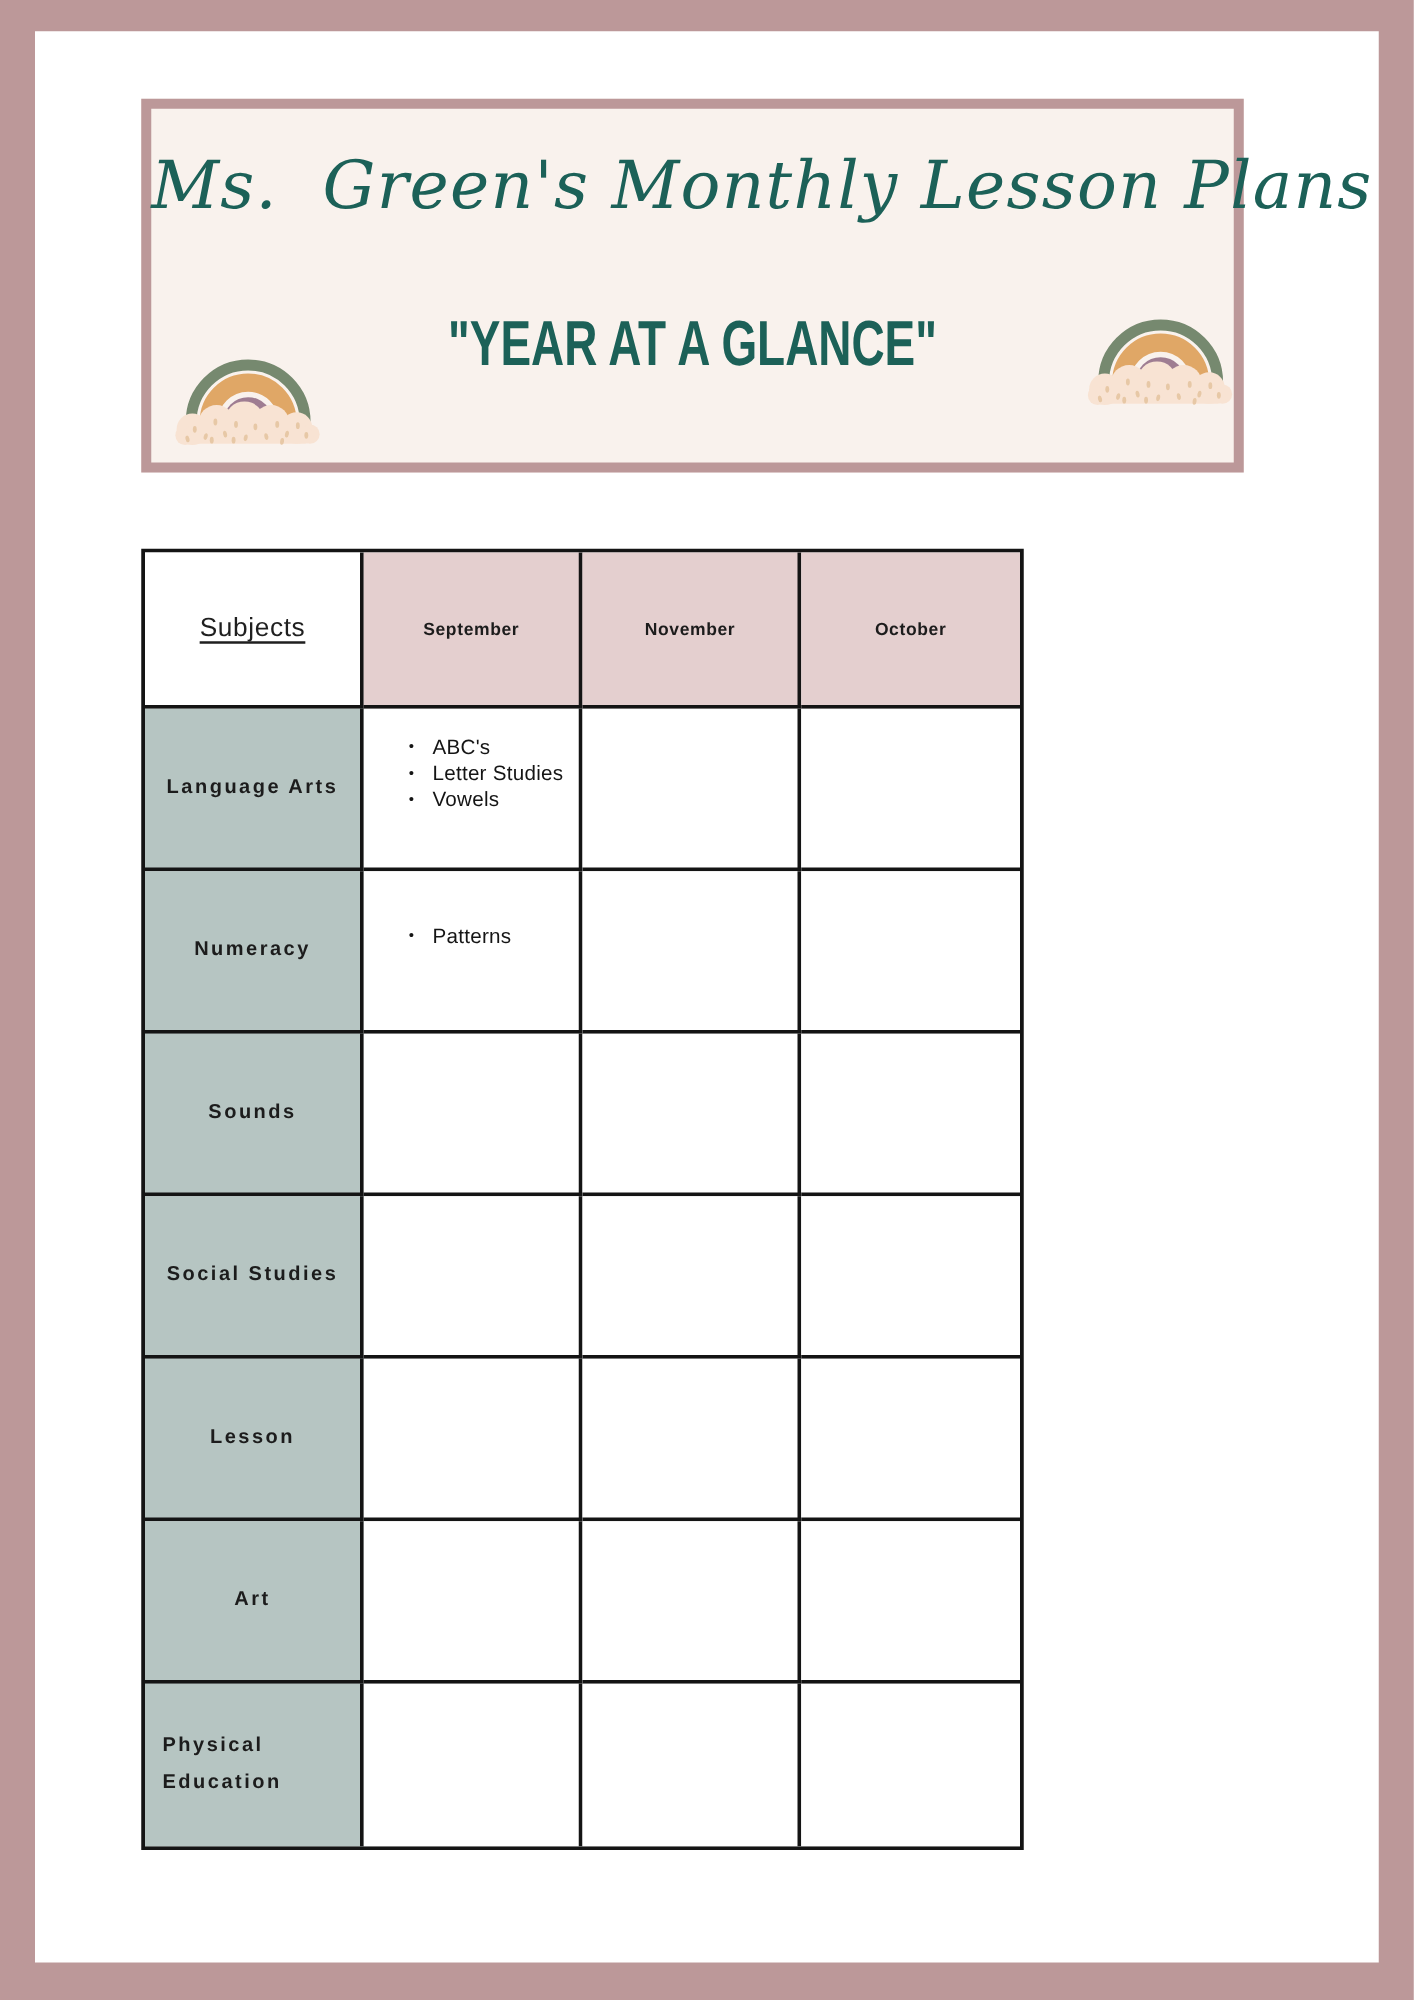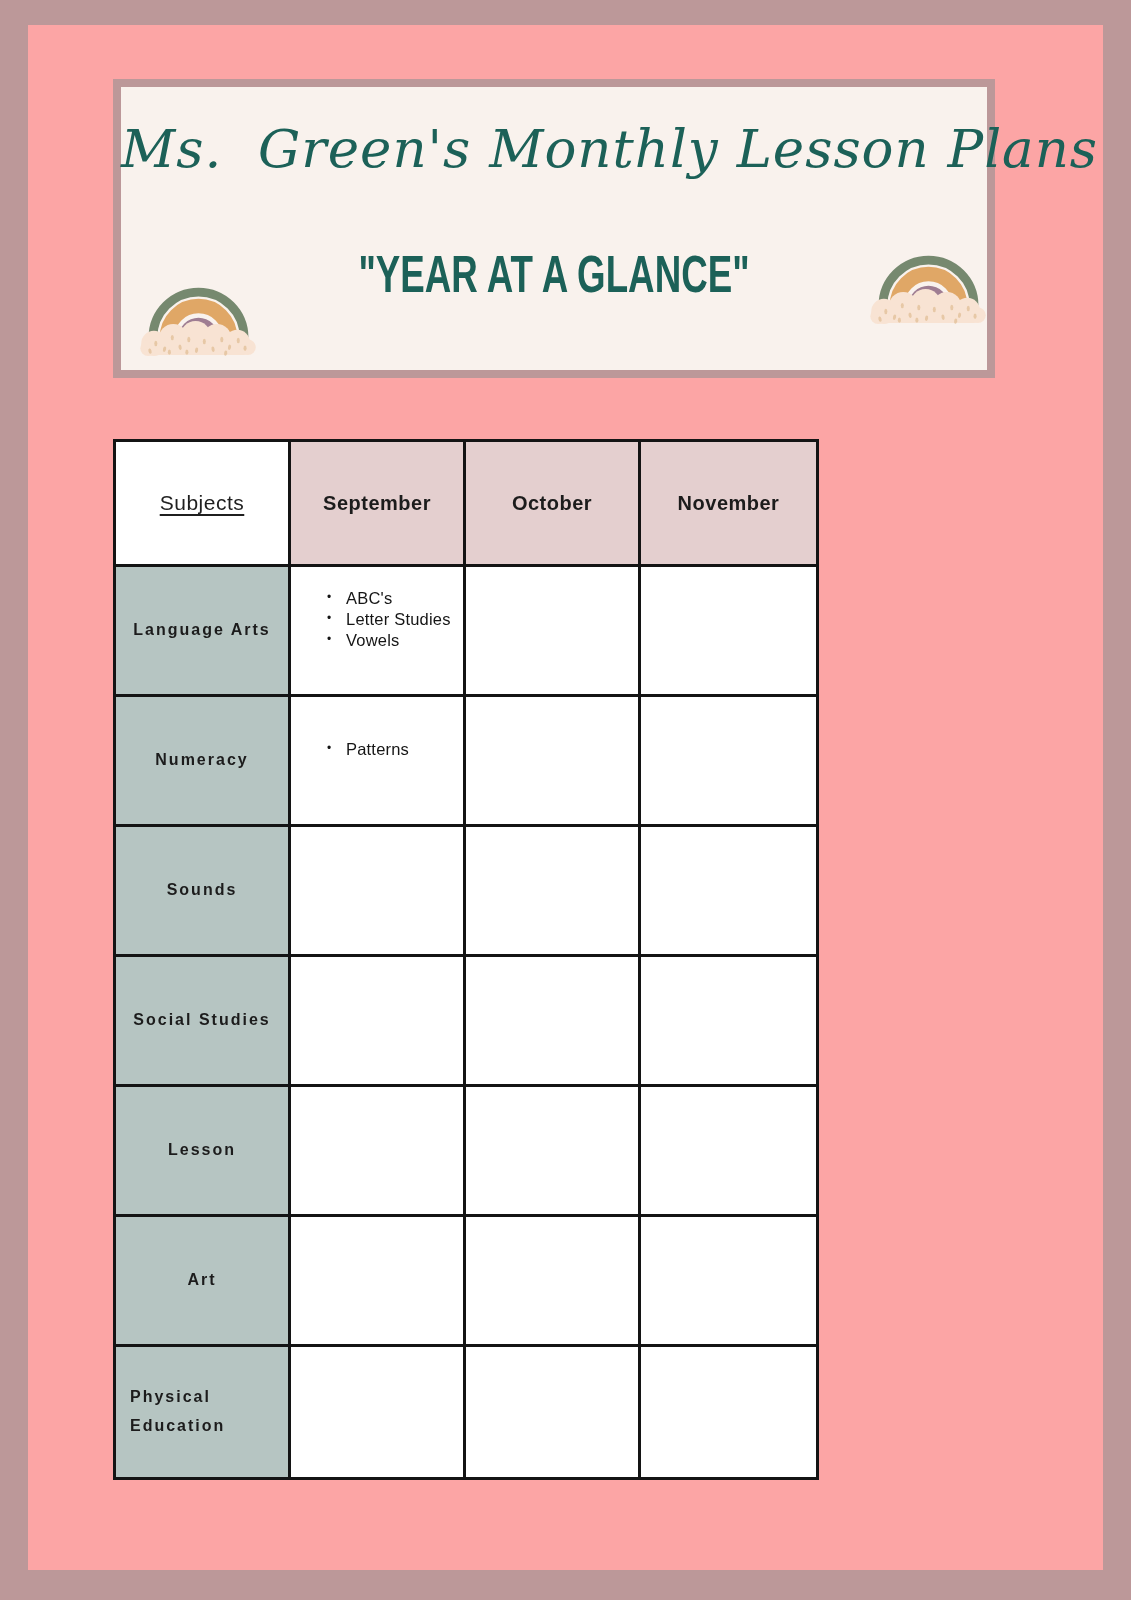--- a/index.html
+++ b/index.html
@@ -19,21 +19,21 @@
   html,body{margin:0;padding:0;}
   body{
     width:1131px;height:1600px;position:relative;
     background:var(--frame);
     font-family:"Liberation Sans", sans-serif;
     color:var(--ink);
     overflow:hidden;
   }
   .page{
     position:absolute;left:28px;top:25px;right:28px;bottom:30px;
-    background:#fca5a5;
+    background:#ffffff;
   }
   
   .header-box{
     position:absolute;left:85px;top:54px;width:882px;height:299px;
     box-sizing:border-box;border:8px solid var(--frame);
     background:var(--header-bg);
   }
   .page-title{
     position:absolute;left:0;right:0;top:30px;
     text-align:center;
@@ -87,21 +87,21 @@
   .cell:nth-last-child(-n+4){border-bottom:none;}
   .head{background:var(--month-header-bg);}
   .head-subjects{background:#ffffff;}
   .subjects-label{
     font-size:21px;font-weight:400;letter-spacing:0.5px;
     text-decoration:underline;
     text-underline-offset:4px;
     color:#1f1f1f;
   }
   .head-month{
-    font-size:20px;font-weight:700;letter-spacing:0.5px;color:#1c1c1c;
+    font-size:14px;font-weight:700;letter-spacing:0.5px;color:#1c1c1c;
   }
   .subject{
     background:var(--subject-bg);
     font-size:16px;font-weight:700;letter-spacing:2px;
     line-height:1.8;
     padding:0 14px;
   }
   .data{
     background:#ffffff;
     justify-content:flex-start;
@@ -200,22 +200,22 @@
         </g>
       </svg>
     </div>
   </div>
 
   <div class="grid">
     <div class="cell head head-subjects">
       <span class="subjects-label">Subjects</span>
     </div>
     <div class="cell head head-month">September</div>
+    <div class="cell head head-month">November</div>
     <div class="cell head head-month">October</div>
-    <div class="cell head head-month">November</div>
   <div class="cell subject">Language Arts</div>
       <div class="cell data">
         <ul class="topics">
           <li>ABC's</li>
           <li>Letter Studies</li>
           <li>Vowels</li>
         </ul>
       </div>
       <div class="cell data"></div>
       <div class="cell data"></div>

